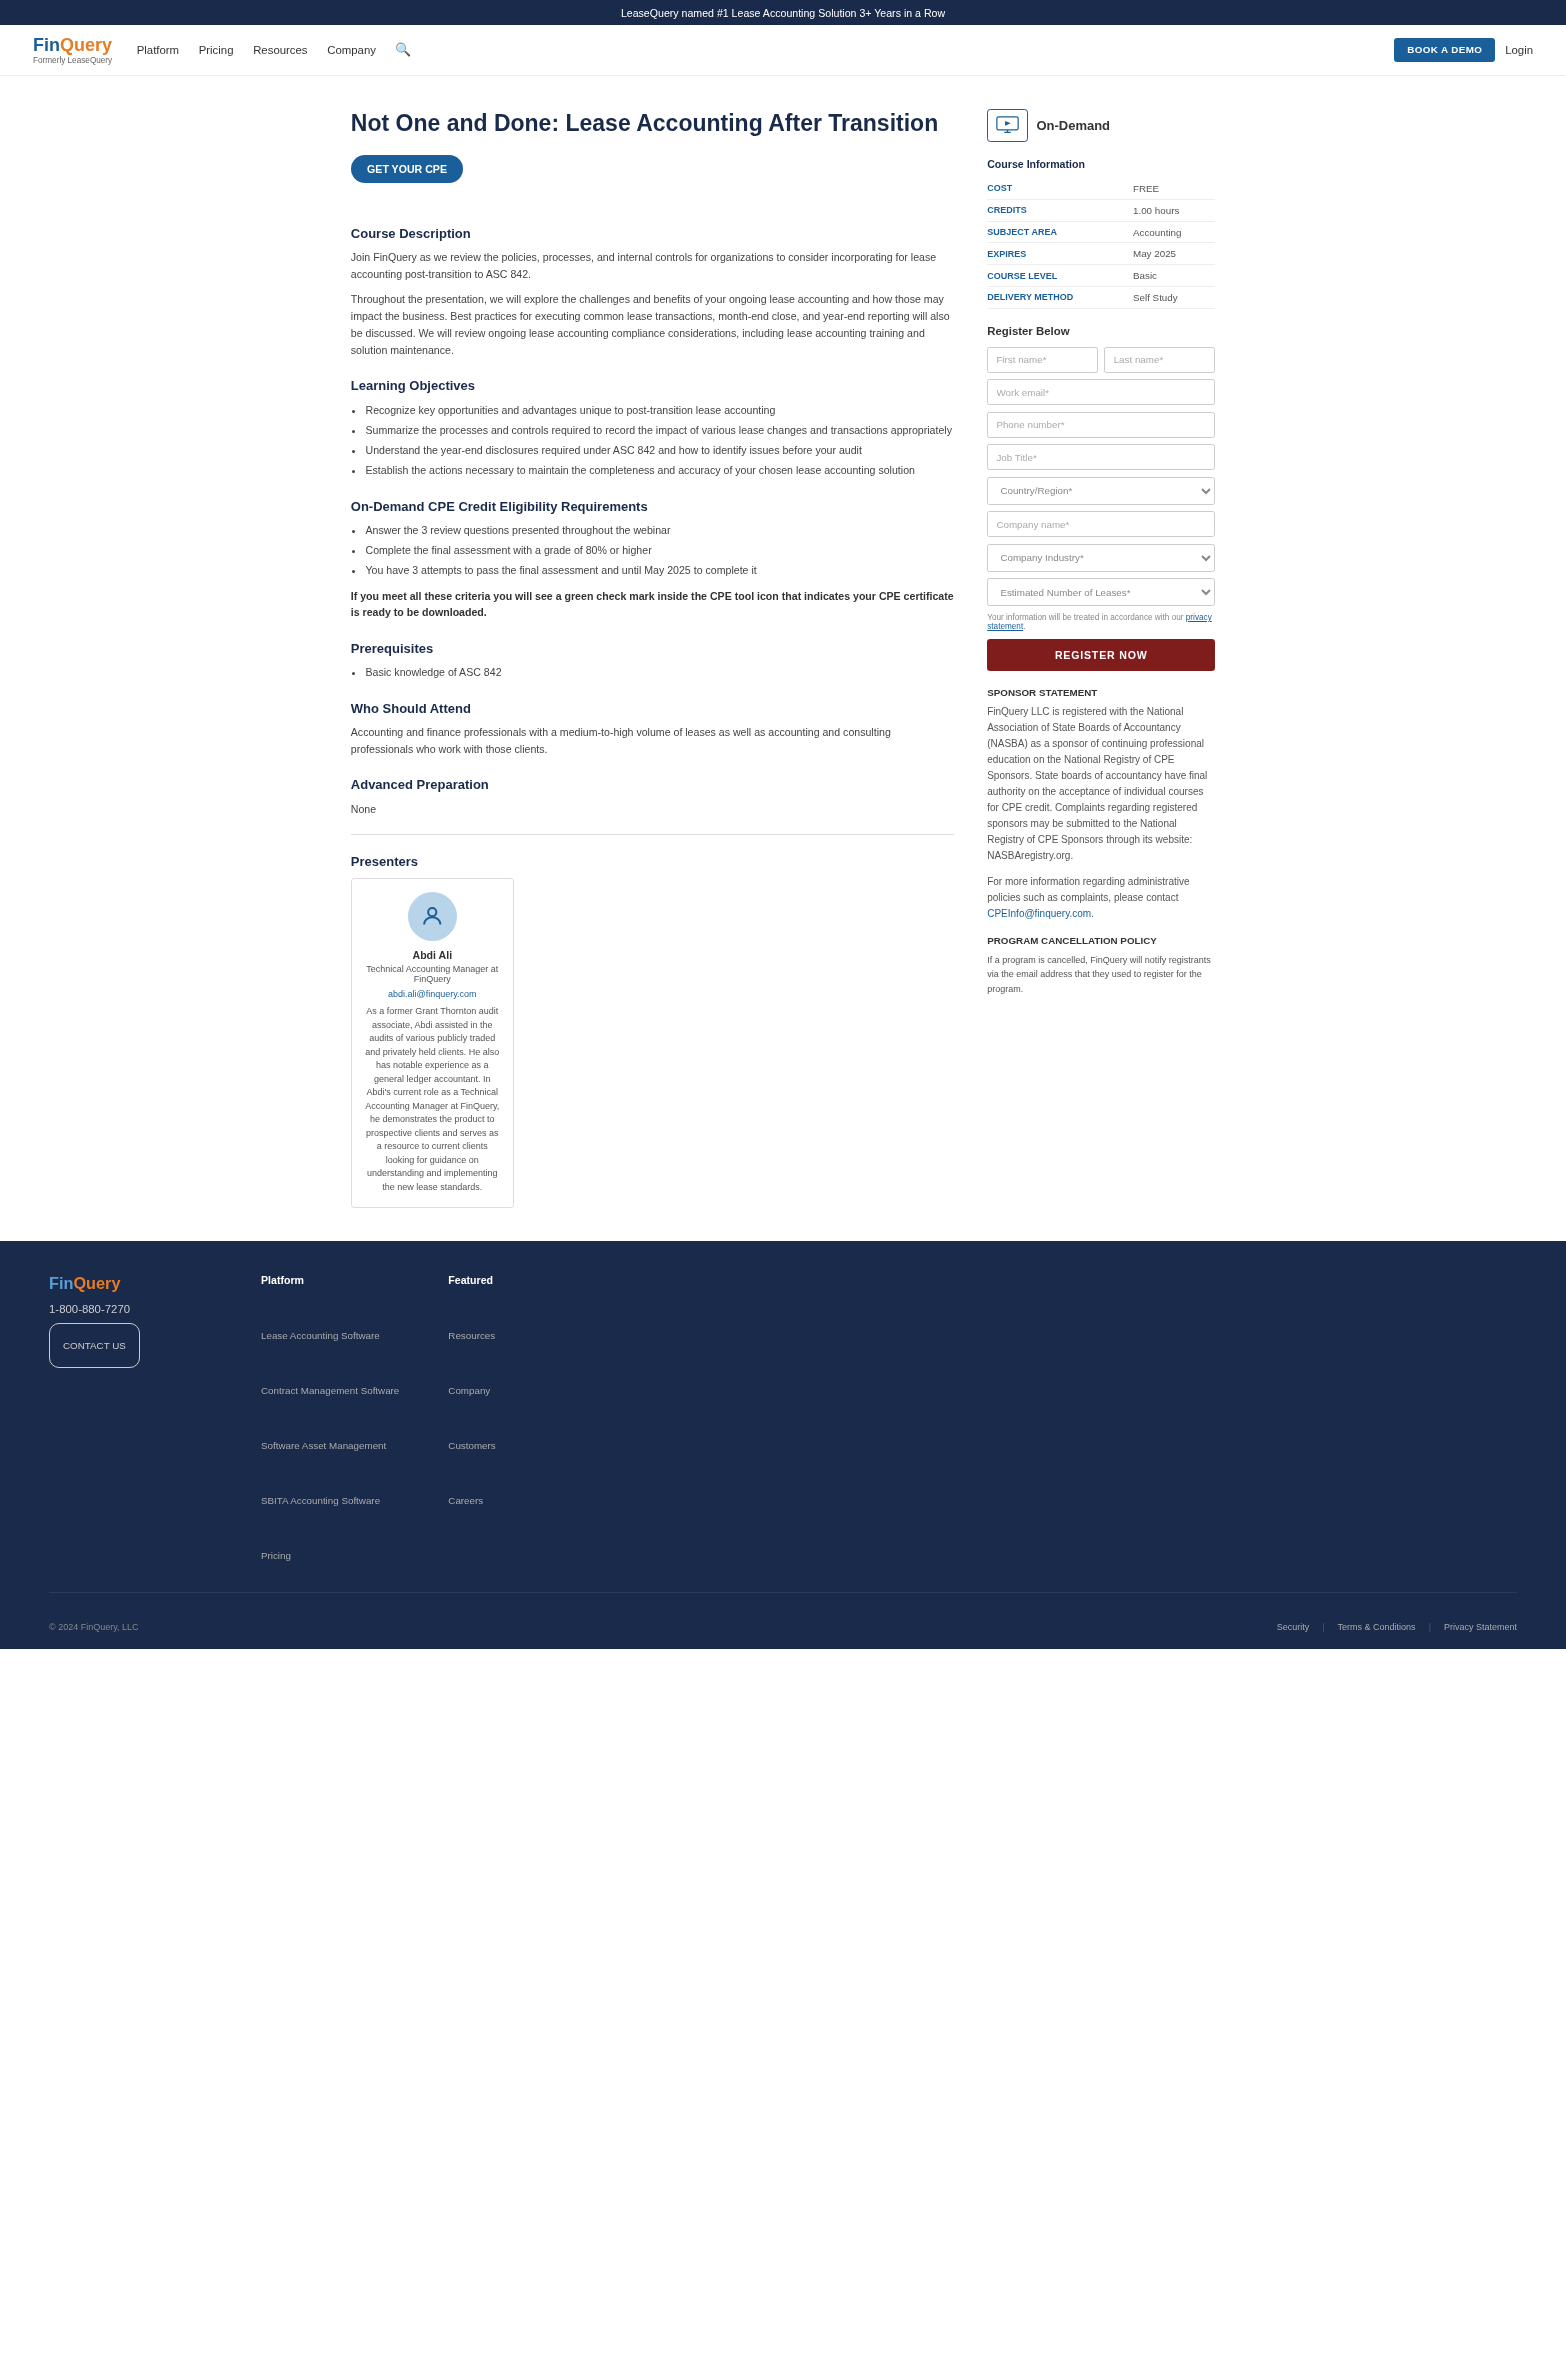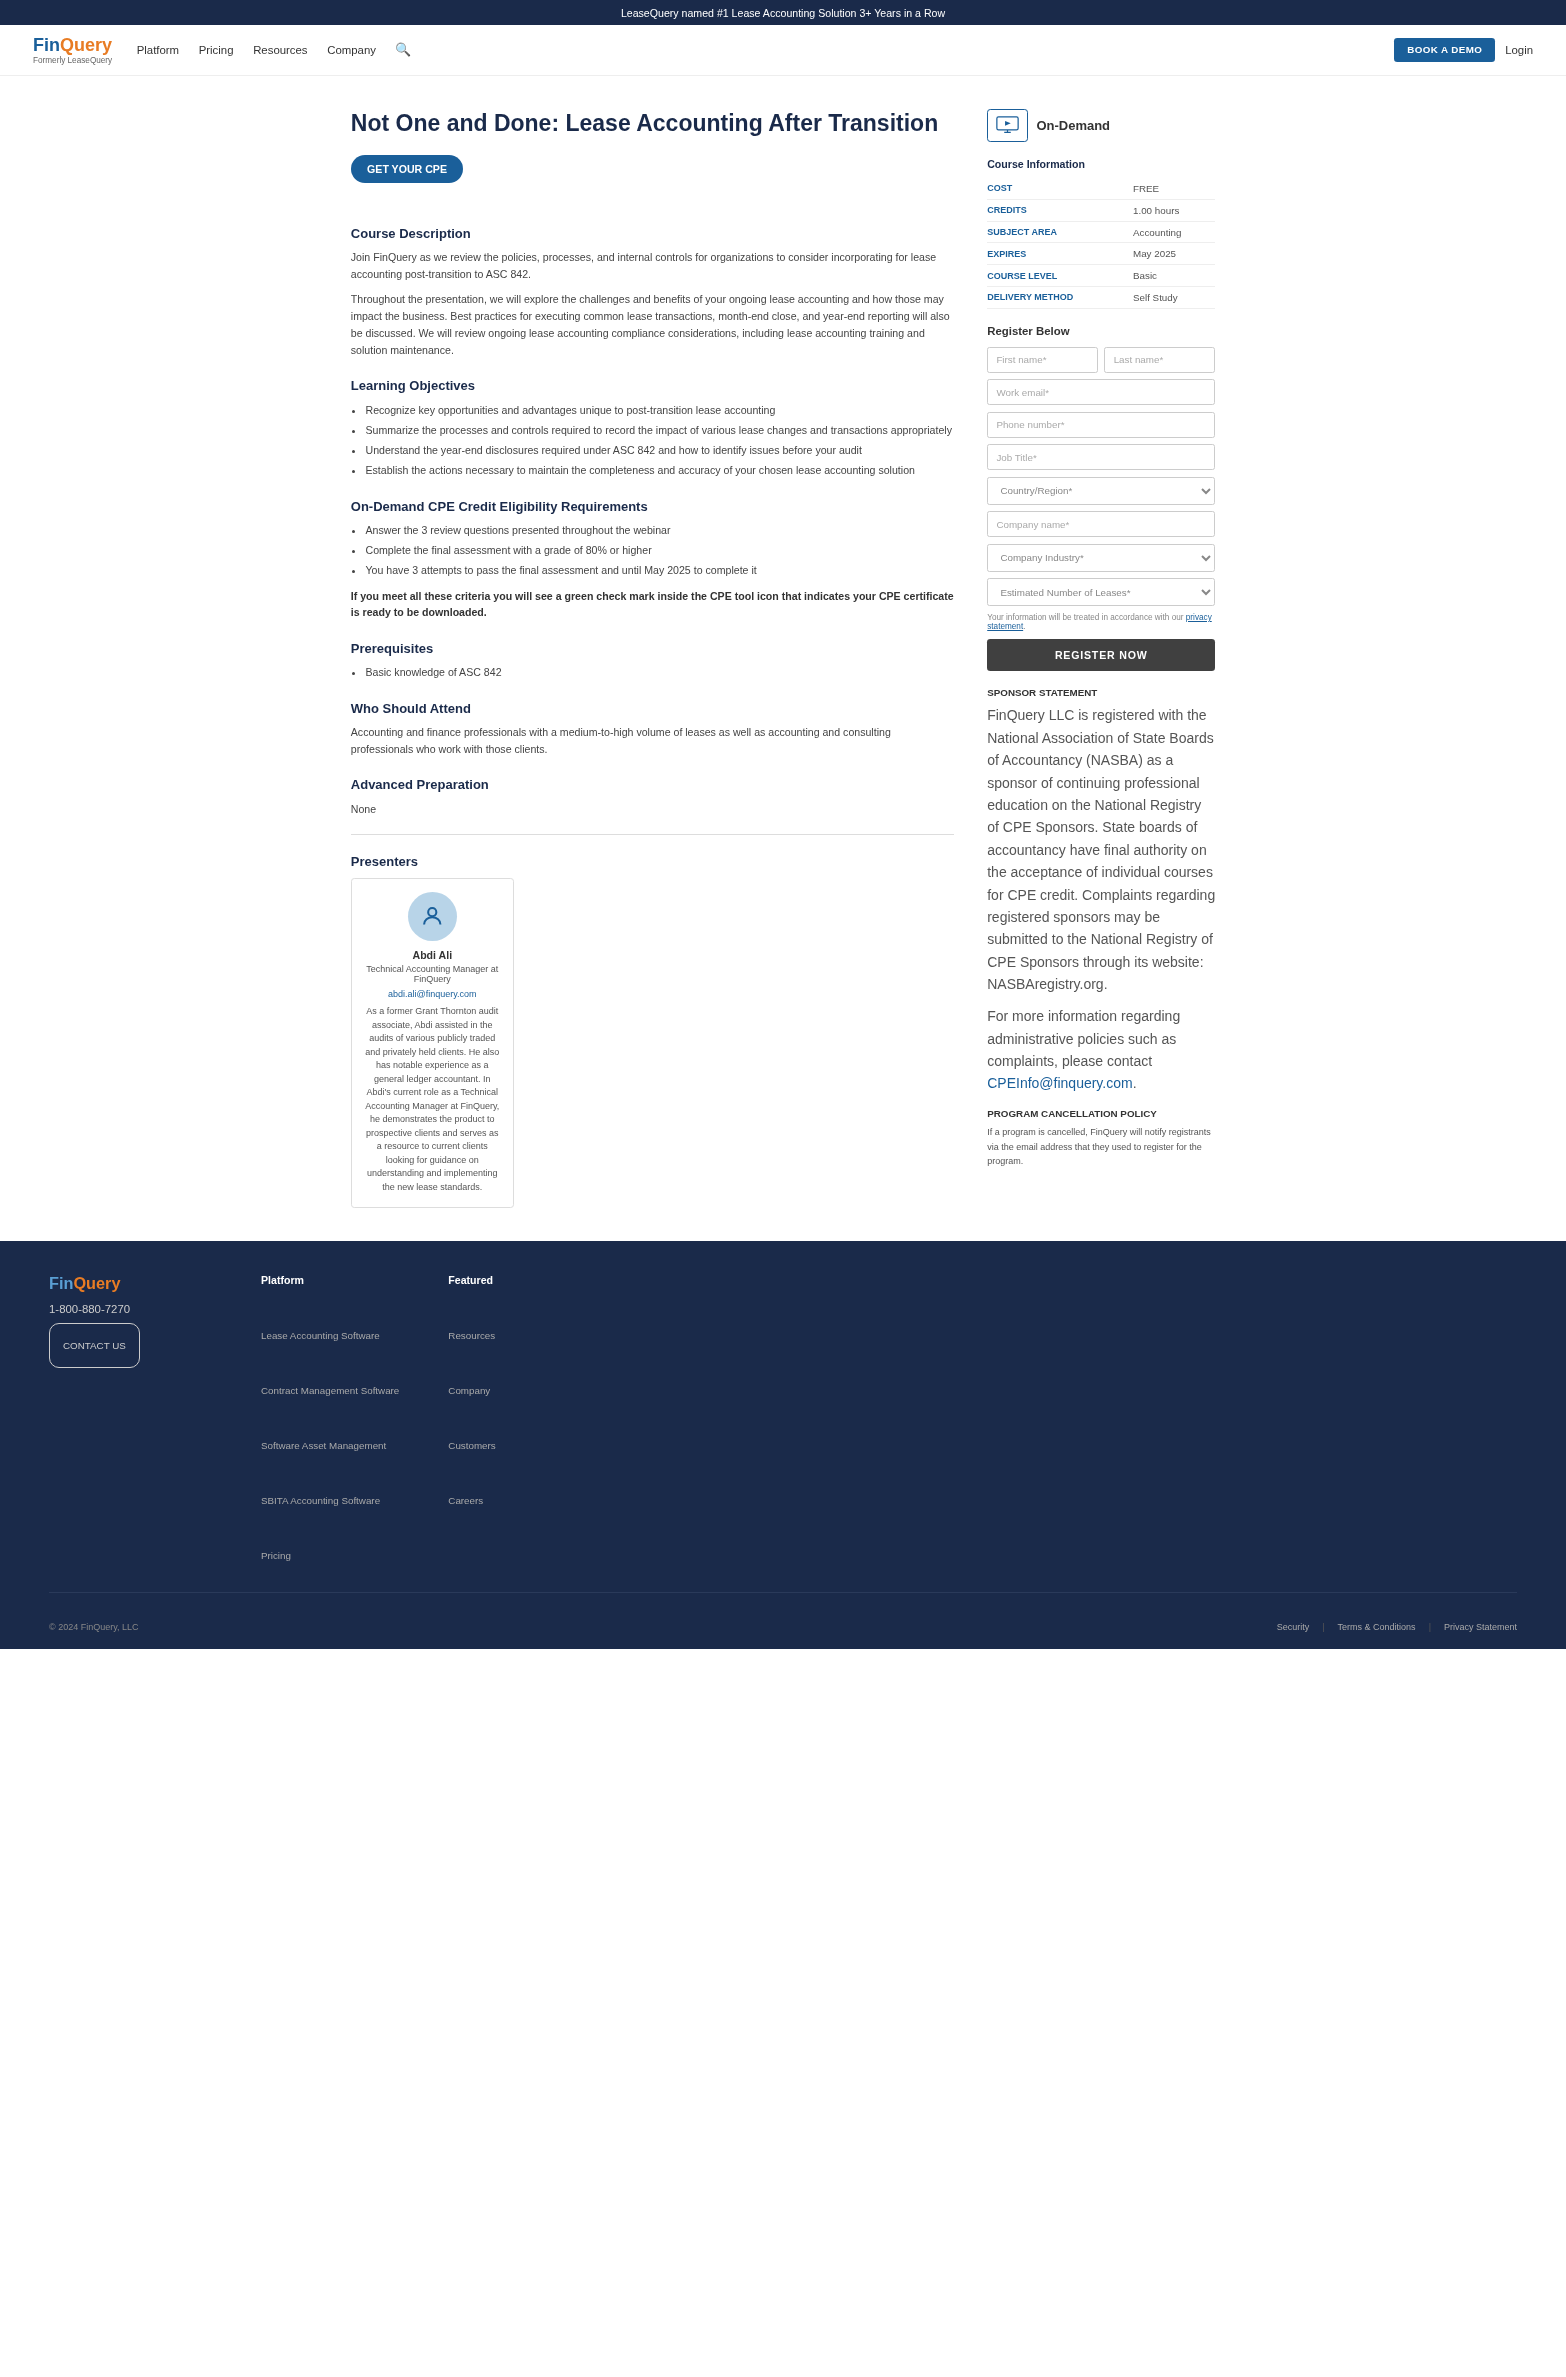--- a/index.html
+++ b/index.html
@@ -147,34 +147,34 @@
       font-size: 9.8px;
       color: #888;
       background: #fff;
       appearance: auto;
       margin-bottom: 6.5px;
     }
     .privacy-note { font-size: 8.2px; color: #888; margin-bottom: 8.2px; }
     .privacy-link { color: #1a5f9a; text-decoration: underline; cursor: pointer; }
     .btn-register {
       width: 100%;
-      background: #404040;
+      background: #7f1d1d;
       color: #fff;
       padding: 9.8px;
       border: none;
       border-radius: 3.3px;
       cursor: pointer;
       font-size: 10.6px;
       font-weight: bold;
       letter-spacing: 0.8px;
       margin-bottom: 16.3px;
     }
 
     .sponsor-title { font-size: 9.8px; font-weight: bold; color: #333; margin-bottom: 6.5px; }
-    .sponsor-text { font-size: 14px; color: #555; line-height: 1.6; margin-bottom: 9.8px; }
+    .sponsor-text { font-size: 10px; color: #555; line-height: 1.6; margin-bottom: 9.8px; }
     .sponsor-link { color: #1a5f9a; text-decoration: none; }
     .policy-title { font-size: 9.8px; font-weight: bold; color: #333; margin-bottom: 6.5px; margin-top: 13px; }
     .policy-text { font-size: 9px; color: #555; line-height: 1.6; }
 
     
     .footer {
       background: #1a2a4a;
       color: #ccc;
       padding: 33px 49px 16.3px;
     }

